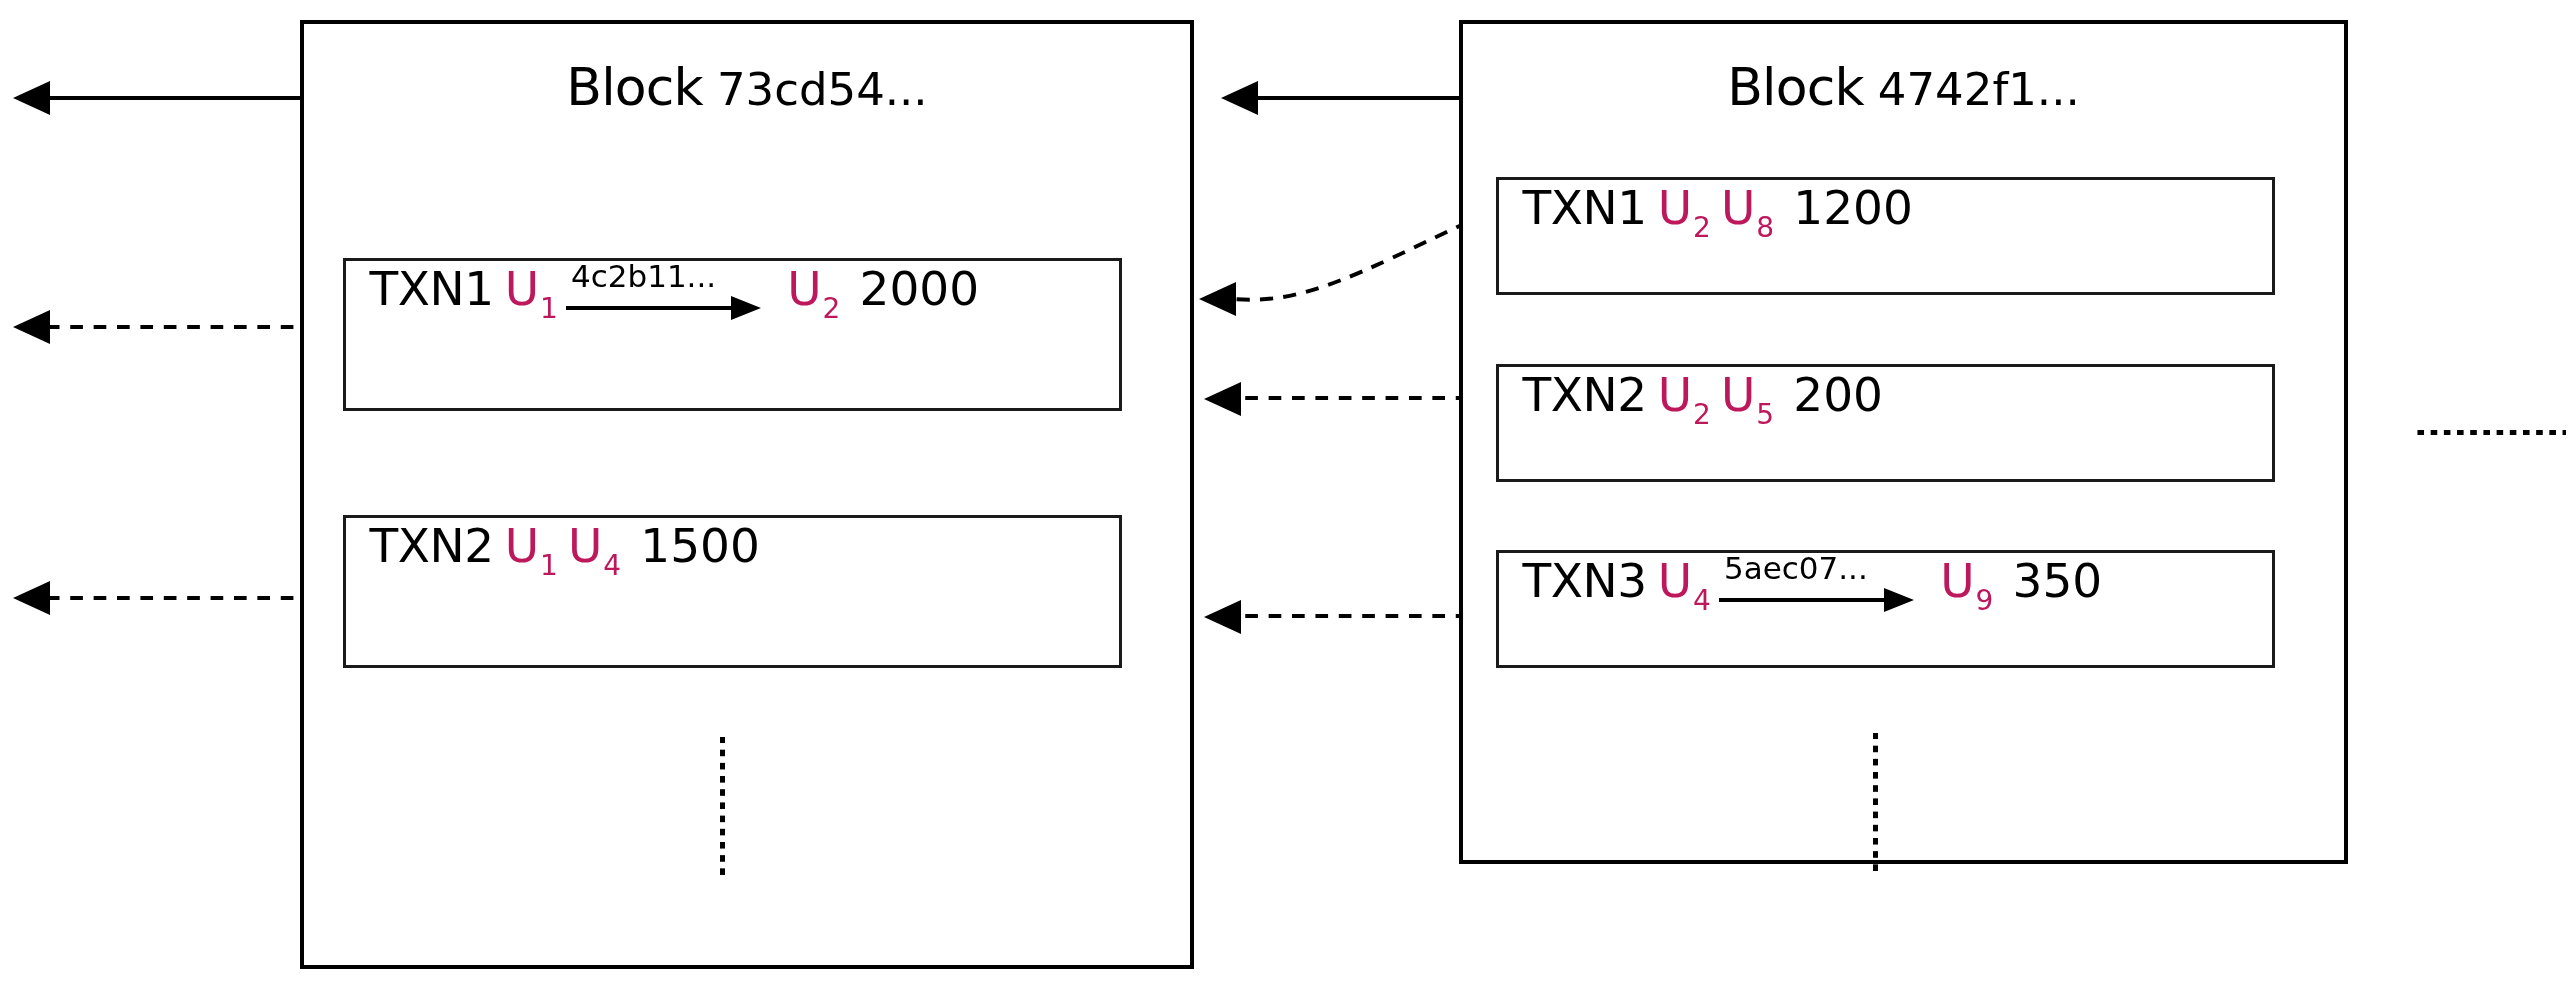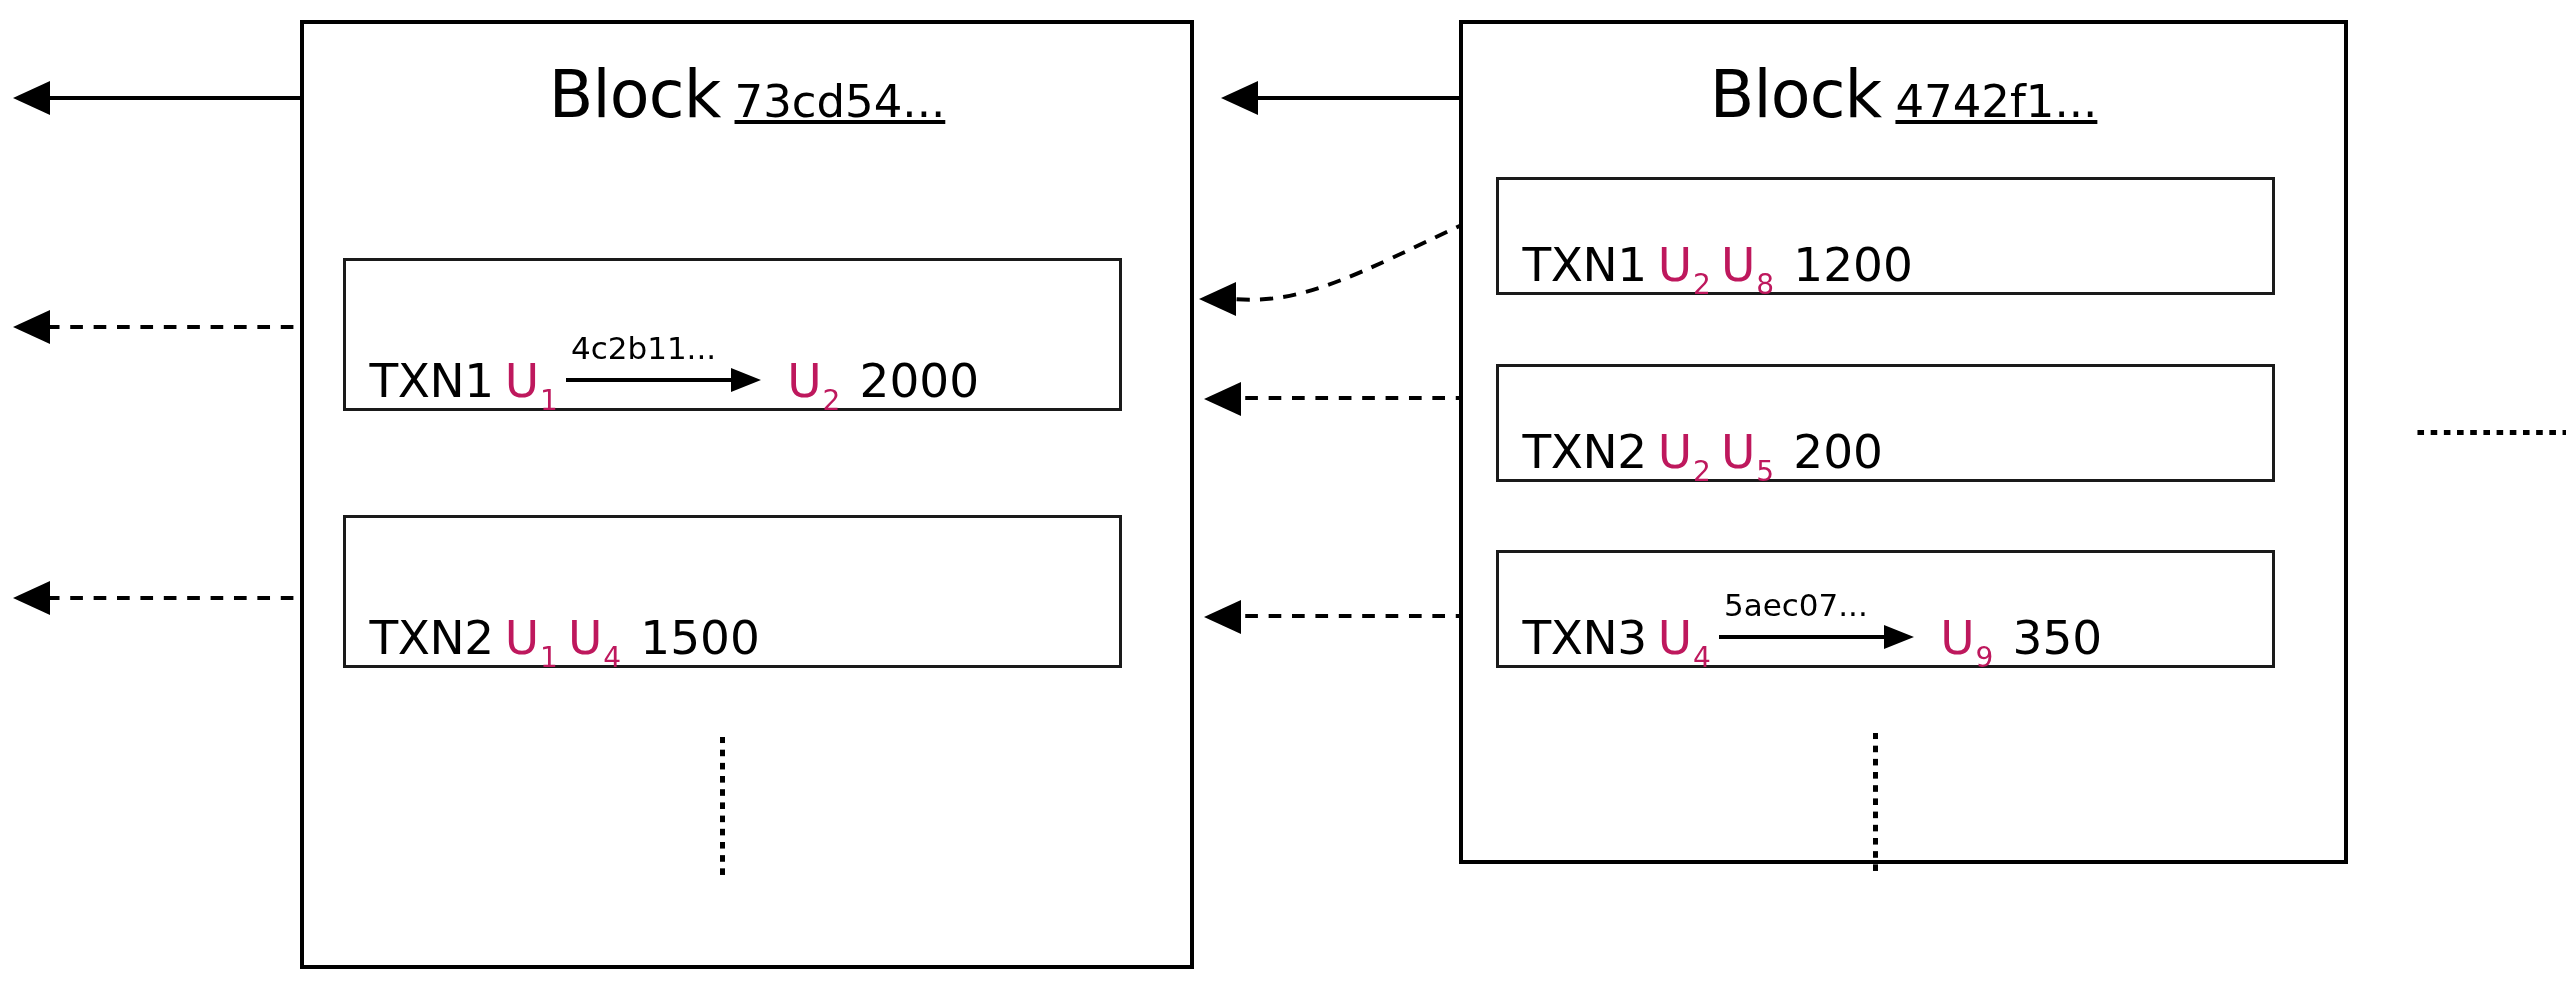--- a/index.html
+++ b/index.html
@@ -31,38 +31,37 @@
     left: 0;
     right: 0;
     text-align: center;
     white-space: nowrap;
     color: #000000;
   }
   #block-1 .block-title { top: 33px; }
   #block-2 .block-title { top: 33px; }
 
   .block-title .word {
-    font-size: 65px;
+    font-size: 52px;
     letter-spacing: -0.8px;
   }
   .block-title .hash {
     font-size: 45px;
     margin-left: 14px;
     letter-spacing: 0px;
-    text-decoration: underline;
   }
 
   
   .txn {
     position: absolute;
     border: 3.1px solid #1a1a1a;
     background: #ffffff;
     box-sizing: border-box;
     display: flex;
-    align-items: flex-end;
+    align-items: flex-start;
     padding-left: 23.4px;
   }
 
   .txn-label {
     font-size: 47px;
     color: #000000;
     white-space: nowrap;
     letter-spacing: -0.4px;
   }
 

